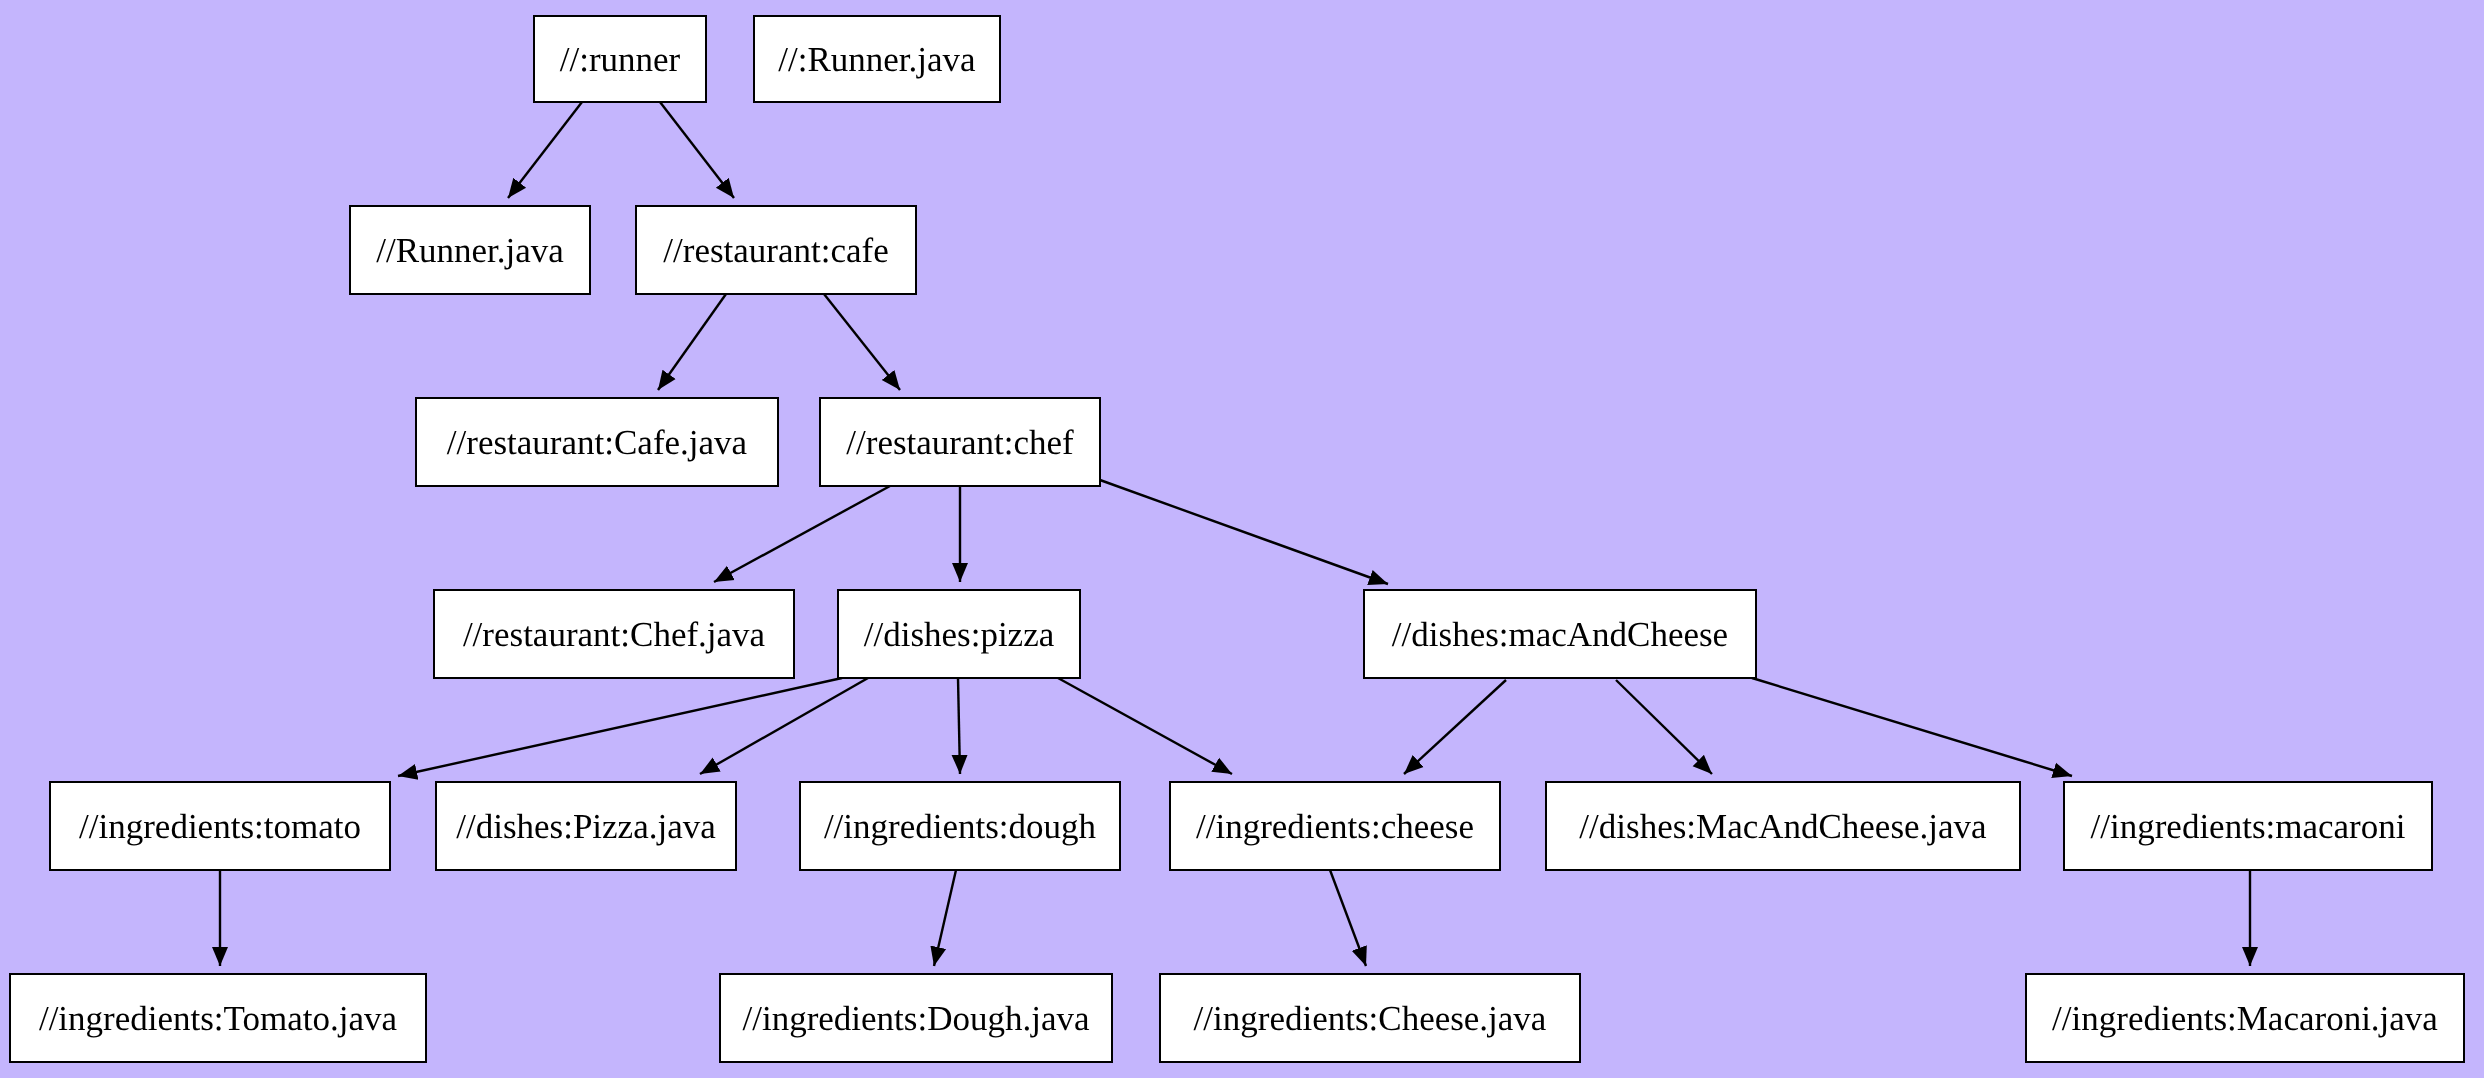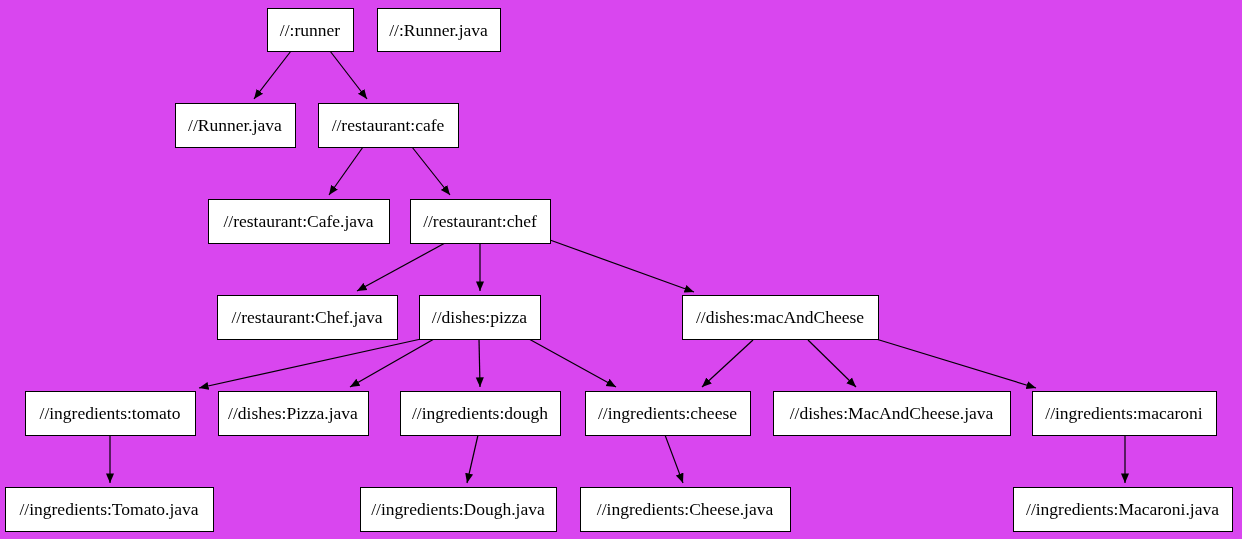--- a/index.html
+++ b/index.html
@@ -27,21 +27,21 @@
     shape-rendering: crispEdges;
   }
   .node-label {
     font-family: "Liberation Serif", serif;
     font-size: 17.5px;
   }
 </style>
 </head>
 <body>
 
-<div id="stage" style="background: #d946ef;">
+<div id="stage" style="background: #c4b5fd;">
   <svg id="graph-svg" width="1242" height="539" viewBox="0 0 1242 539" xmlns="http://www.w3.org/2000/svg">
     <defs>
       <marker id="arrowhead" viewBox="0 0 10 10" refX="10" refY="5" markerWidth="8" markerHeight="8" orient="auto-start-reverse">
         <path d="M 0 0.8 L 10 5 L 0 9.2 z" fill="#000000"></path>
       </marker>
     </defs>
     <g id="edges-layer">
         <line x1="291" y1="51" x2="254" y2="99" stroke="#000000" stroke-width="1.2" class="edge-line" marker-end="url(#arrowhead)"></line>
         <line x1="330" y1="51" x2="367" y2="99" stroke="#000000" stroke-width="1.2" class="edge-line" marker-end="url(#arrowhead)"></line>
         <line x1="363" y1="147" x2="329" y2="195" stroke="#000000" stroke-width="1.2" class="edge-line" marker-end="url(#arrowhead)"></line>

